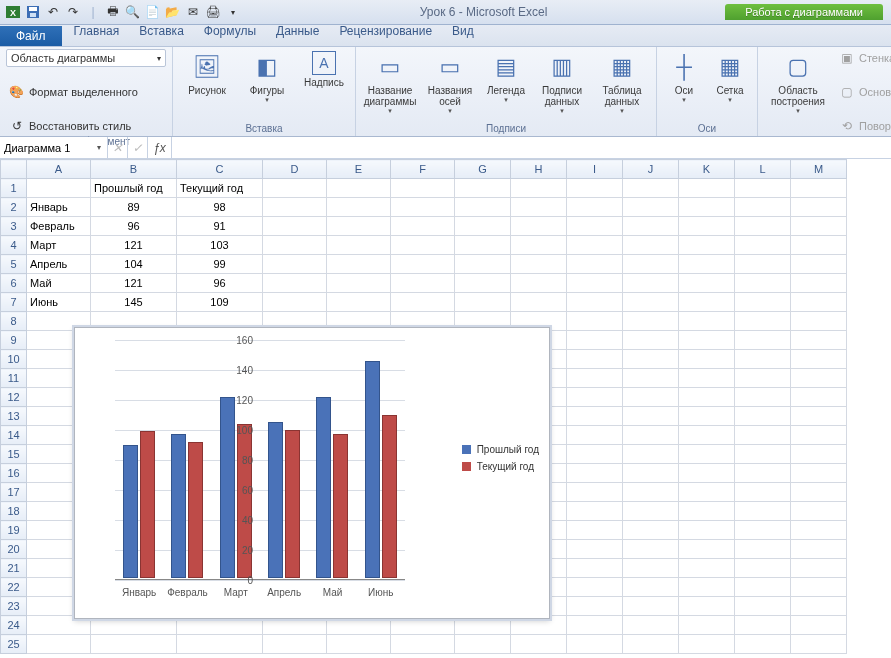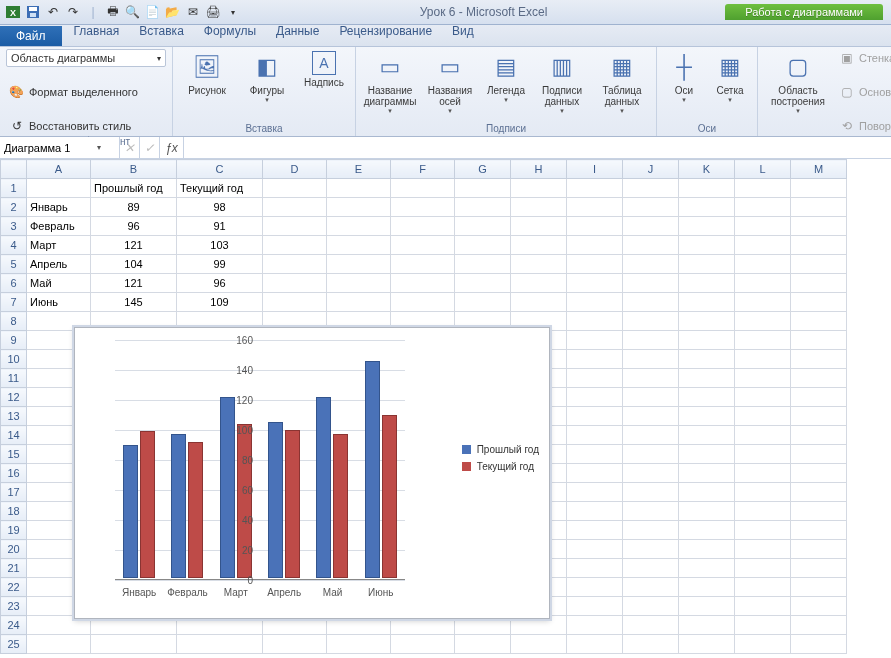--- a/index.html
+++ b/index.html
@@ -32,21 +32,21 @@
   .big-btn .bicon{width:32px;height:32px;display:flex;align-items:center;justify-content:center;font-size:22px;color:#4a72b0;}
   .big-btn .blbl{font-size:10px;text-align:center;line-height:11px;color:#3a3a3a;margin-top:2px;}
   .big-btn .drop{font-size:7px;color:#555;}
   .small-row{display:flex;flex-direction:column;gap:16px;}
   .srow{display:flex;align-items:center;gap:4px;padding:1px 3px;cursor:pointer;border-radius:2px;font-size:11px;white-space:nowrap;}
   .srow .sicon{width:16px;height:16px;display:flex;align-items:center;justify-content:center;font-size:12px;}
   .srow.dis{color:#a0a0a0;}
 
   
   .fbar{height:22px;border-bottom:1px solid #c7d2e3;display:flex;align-items:stretch;background:#fff;}
-  .namebox{width:120px;border-right:1px solid #c7d2e3;display:flex;align-items:center;padding:0 4px;background:#fff;}
+  .namebox{width:108px;border-right:1px solid #c7d2e3;display:flex;align-items:center;padding:0 4px;background:#fff;}
   .namebox input{border:none;outline:none;width:90px;font-size:11px;}
   .namebox .dd{font-size:8px;color:#555;cursor:pointer;padding:0 3px;}
   .fx-area{display:flex;align-items:center;flex:1;}
   .fx-btn{width:24px;text-align:center;font-style:italic;color:#555;border-right:1px solid #c7d2e3;height:100%;display:flex;align-items:center;justify-content:center;cursor:pointer;font-size:12px;}
   .fx-input{flex:1;border:none;outline:none;padding:0 4px;font-size:11px;height:100%;}
 
   
   .grid-wrap{position:relative;overflow:hidden;height:calc(658px - 25px - 22px - 90px - 22px);}
   table.grid{border-collapse:collapse;table-layout:fixed;}
   .colhead th, .rowhead{background:linear-gradient(#f6f9fd,#e6edf7);border:1px solid #c6cfdd;font-weight:normal;color:#3a5a8a;font-size:11px;text-align:center;}

